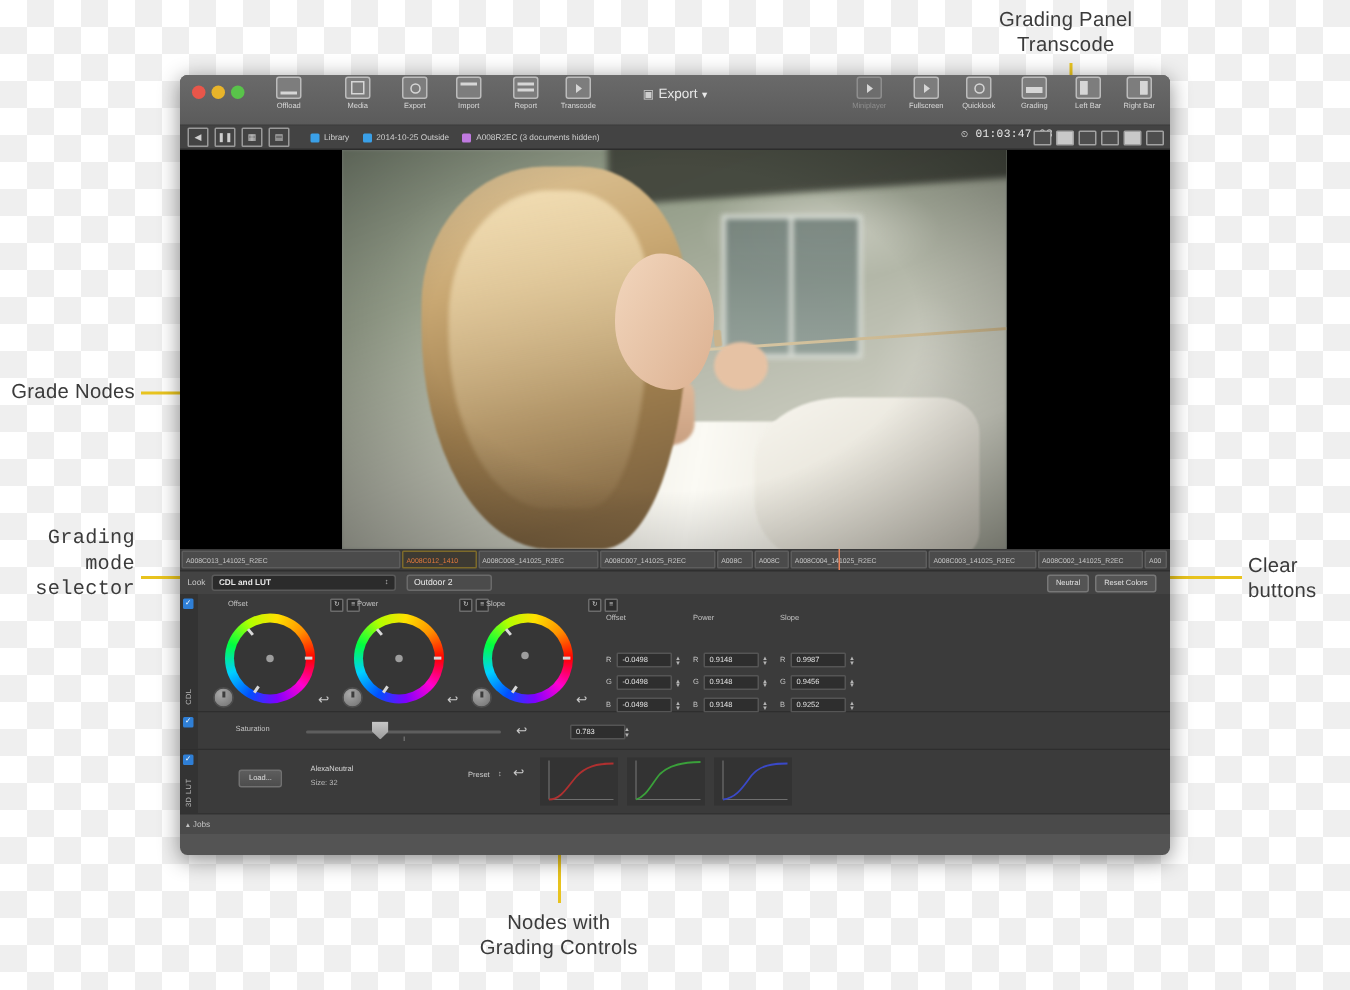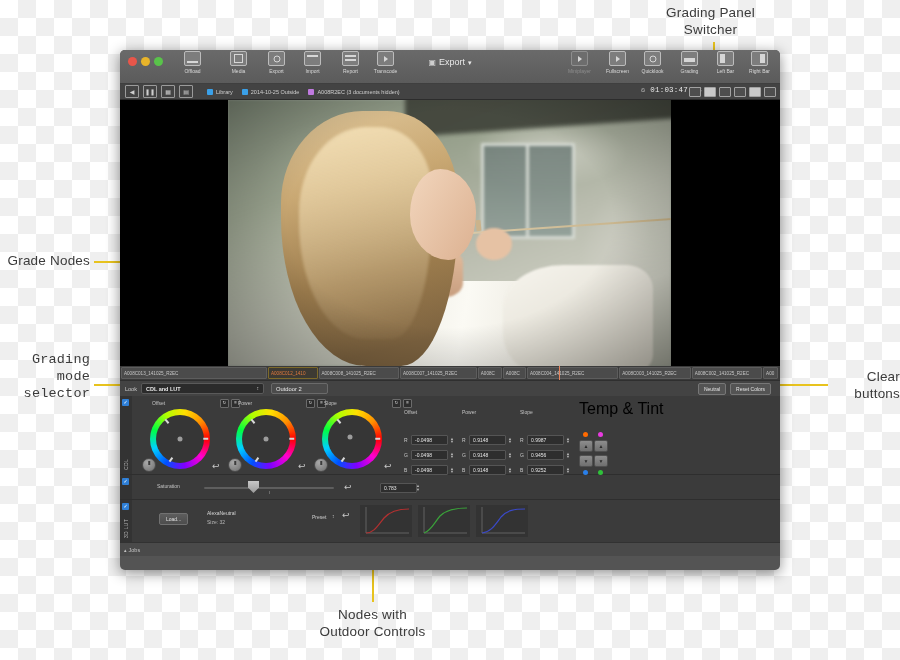--- a/index.html
+++ b/index.html
@@ -18,21 +18,21 @@
     background-position:0 0,18px 18px;
     background-color:#ffffff;
   }
 
   
   .anno{
     position:absolute;color:#3b3b3b;font-size:13.5px;line-height:17px;
     text-align:center;letter-spacing:.2px;
   }
   .anno-left{text-align:right;}
-  .anno-right{text-align:right;}
+  .anno-right{text-align:left;}
   .leader{position:absolute;background:#e8c31e;}
   .leader.h{height:1.5px;}
   .leader.v{width:1.5px;}
 
   
   #win{
     position:absolute;left:120px;top:50px;width:660px;height:520px;
     background:#545454;border-radius:5px;overflow:hidden;
     box-shadow:0 3px 14px rgba(0,0,0,.45);
   }
@@ -294,21 +294,21 @@
   #statusbar .jobs{color:#c3c3c3;font-size:5.5px;margin-left:6px;}
   #statusbar .tri{color:#c3c3c3;font-size:5px;margin-left:4px;margin-right:2px;}
 </style>
 </head>
 <body>
 
 <div id="checker"></div>
 
 <div class="anno" style="left:648px;top:4px;width:125px;">
   <span style="white-space:pre-line;">Grading Panel
-Switcher</span>
+Transcode</span>
 </div>
 <div class="leader v" style="left:713px;top:42px;height:20px;"></div>
 
 <div class="anno anno-left" style="left:0px;top:252px;width:90px;">
   <span style="white-space:pre-line;">Grade Nodes</span>
 </div>
 <div class="leader h" style="left:94px;top:261px;width:181px;"></div>
 <div class="leader v" style="left:275px;top:261px;height:115px;"></div>
 
 <div class="anno anno-left" style="left:0px;top:351px;width:90px;font-family:Liberation Mono, monospace;">
@@ -318,21 +318,21 @@
 <div class="leader h" style="left:94px;top:384px;width:30px;"></div>
 
 <div class="anno anno-right" style="left:832px;top:368px;width:68px;">
   <span style="white-space:pre-line;">Clear
 buttons</span>
 </div>
 <div class="leader h" style="left:735px;top:384px;width:93px;"></div>
 
 <div class="anno" style="left:300px;top:606px;width:145px;">
   <span style="white-space:pre-line;">Nodes with
-Outdoor Controls</span>
+Grading Controls</span>
 </div>
 <div class="leader v" style="left:372px;top:552px;height:50px;"></div>
 
 <div style="position:absolute;left:703px;top:56px;width:21px;height:22px;border:2px solid #e8c31e;"></div>
 <div style="position:absolute;left:254px;top:375px;width:45px;height:12px;border:2px solid #e8c31e;"></div>
 <div style="position:absolute;left:122px;top:375px;width:131px;height:12px;border:2px solid #e8c31e;"></div>
 <div style="position:absolute;left:654px;top:375px;width:80px;height:12px;border:2px solid #e8c31e;"></div>
 <div style="position:absolute;left:122px;top:390px;width:496px;height:162px;border:2px solid #e8c31e;"></div>
 
 <div id="win">
@@ -643,33 +643,20 @@
               <span class="stepper">▲<br>▼</span>
             </div>
             <div class="numrow">
               <span class="ch">B</span>
               <span class="numfield">0.9252</span>
               <span class="stepper">▲<br>▼</span>
             </div>
           </div>
         </div>
 
-        <div class="tempcol" style="left:447px;">
-          <span class="nlabel">Temp &amp; Tint</span>
-          <div class="tempgrid" style="margin-top:14px;">
-            <div class="tdot" style="background:#ff6a00;"></div>
-            <div class="tdot" style="background:#e83ae0;"></div>
-            <div class="tbtn">▲</div>
-            <div class="tbtn">▲</div>
-            <div class="tbtn">▼</div>
-            <div class="tbtn">▼</div>
-            <div class="tdot" style="background:#2a7fe8;"></div>
-            <div class="tdot" style="background:#2fc13a;"></div>
-          </div>
-        </div>
       </div>
     </div>
 
     <div class="node" id="satNode">
       <div class="rail">
         <div class="chk">✓</div>
       </div>
       <div class="body">
         <span class="slabel">Saturation</span>
         <div class="track"></div>

